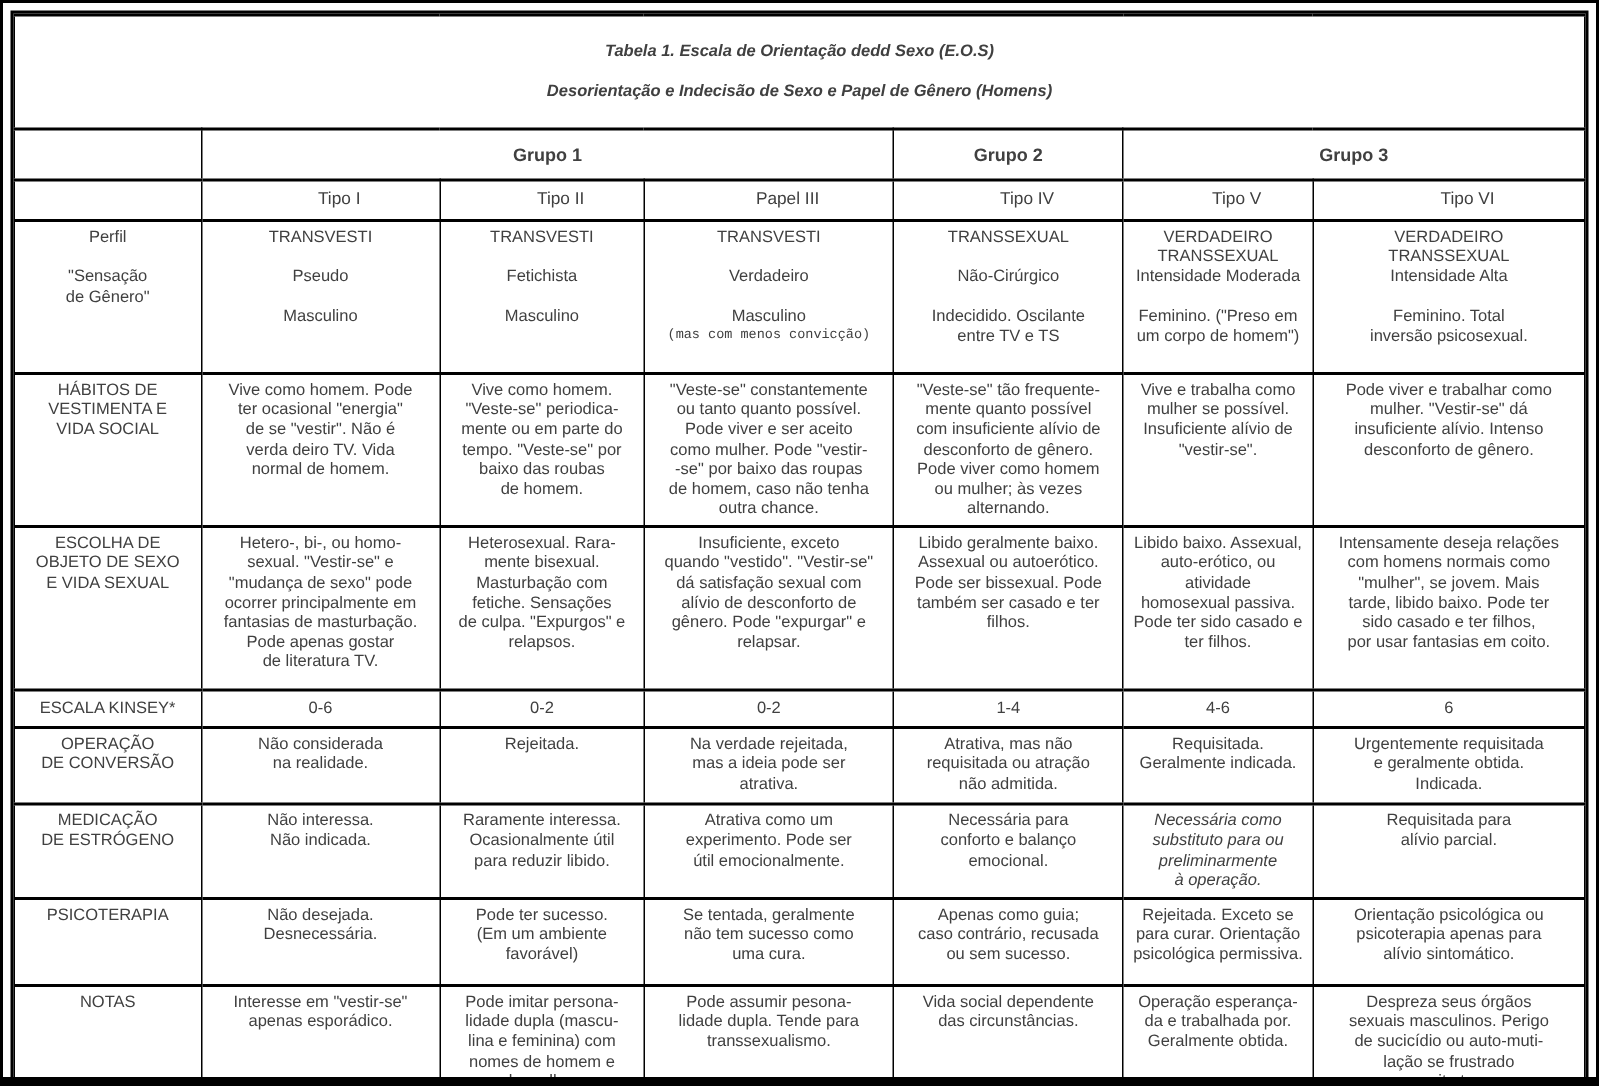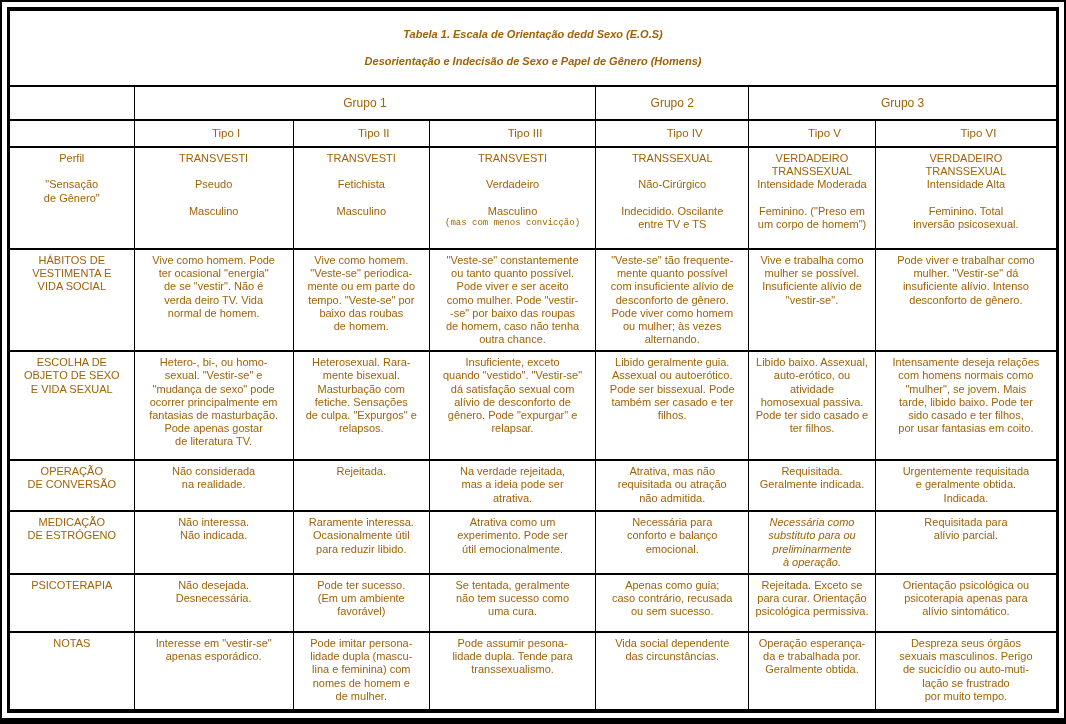--- a/index.html
+++ b/index.html
@@ -1,18 +1,18 @@
 <!DOCTYPE html>
 <html><head>
 <meta charset="utf-8">
 <style>
   html,body{margin:0;padding:0;background:#e8e8e8;}
   .page{
     width:1066px;height:724px;box-sizing:border-box;
-    background:#ffffff;color:#a16207;
+    background:#ffffff;color:#404040;
     border:2px solid #000;border-bottom:6px solid #000;
     padding:5px 5px 0 5px;
     font-family:"Liberation Sans","DejaVu Sans",sans-serif;
     overflow:hidden;
   }
   .sheet{border:2px solid #000;}
   table.eos{border-collapse:collapse;table-layout:fixed;width:100%;}
   table.eos td{
     border-left:1px solid #000;border-right:1px solid #000;
     border-top:2px solid #000;border-bottom:2px solid #000;
@@ -20,21 +20,21 @@
     padding:4px 3px;
     font-size:11px;line-height:1.2;
     white-space:pre-line;
     overflow:hidden;
   }
   td.title-cell{
     border:none;font-weight:bold;font-style:italic;
     font-size:12.5px;line-height:1.6;padding:6px 2px 4px 2px;
     height:40px;vertical-align:middle;
   }
-  tr.grupo-row td{font-weight:normal;font-size:12px;vertical-align:middle;height:24px;}
+  tr.grupo-row td{font-weight:bold;font-size:12px;vertical-align:middle;height:24px;}
   tr.tipo-row td{font-size:11.5px;vertical-align:middle;height:17px;padding-left:28px;}
   tr.r-perfil td{height:92px;}
   tr.r-habitos td{height:83px;margin-top:40px;}
   tr.r-escolha td{height:99px;}
   tr.r-kinsey td{height:15px;vertical-align:middle;}
   tr.r-operacao td{height:41px;}
   tr.r-medicacao td{height:47px;text-align:center;}
   tr.r-psico td{height:48px;}
   tr.r-notas td{height:68px;}
   td.fs10{font-size:10px;}
@@ -66,21 +66,21 @@
       <tr class="grupo-row">
         <td></td>
         <td colspan="3">Grupo 1</td>
         <td>Grupo 2</td>
         <td colspan="2">Grupo 3</td>
       </tr>
       <tr class="tipo-row">
         <td></td>
         <td>Tipo I</td>
         <td>Tipo II</td>
-        <td>Tipo III</td>
+        <td>Papel III</td>
         <td>Tipo IV</td>
         <td>Tipo V</td>
         <td>Tipo VI</td>
       </tr>
 
       <tr class="r-perfil">
         <td>Perfil
 
 "Sensação
 de Gênero"</td>
@@ -174,38 +174,47 @@
 Masturbação com
 fetiche. Sensações
 de culpa. "Expurgos" e
 relapsos.</td>
         <td class="fs10">Insuficiente, exceto
 quando "vestido". "Vestir-se"
 dá satisfação sexual com
 alívio de desconforto de
 gênero. Pode "expurgar" e
 relapsar.</td>
-        <td>Libido geralmente guia.
+        <td>Libido geralmente baixo.
 Assexual ou autoerótico.
 Pode ser bissexual. Pode
 também ser casado e ter
 filhos.</td>
         <td>Libido baixo. Assexual,
 auto-erótico, ou atividade
 homosexual passiva.
 Pode ter sido casado e
 ter filhos.</td>
         <td class="fs10">Intensamente deseja relações
 com homens normais como
 "mulher", se jovem. Mais
 tarde, libido baixo. Pode ter
 sido casado e ter filhos,
 por usar fantasias em coito.</td>
       </tr>
 
+      <tr class="r-kinsey">
+        <td>ESCALA KINSEY*</td>
+        <td>0-6</td>
+        <td>0-2</td>
+        <td>0-2</td>
+        <td>1-4</td>
+        <td>4-6</td>
+        <td>6</td>
+      </tr>
 
       <tr class="r-operacao">
         <td>OPERAÇÃO
 DE CONVERSÃO</td>
         <td>Não considerada
 na realidade.</td>
         <td>Rejeitada.</td>
         <td>Na verdade rejeitada,
 mas a ideia pode ser
 atrativa.</td>

